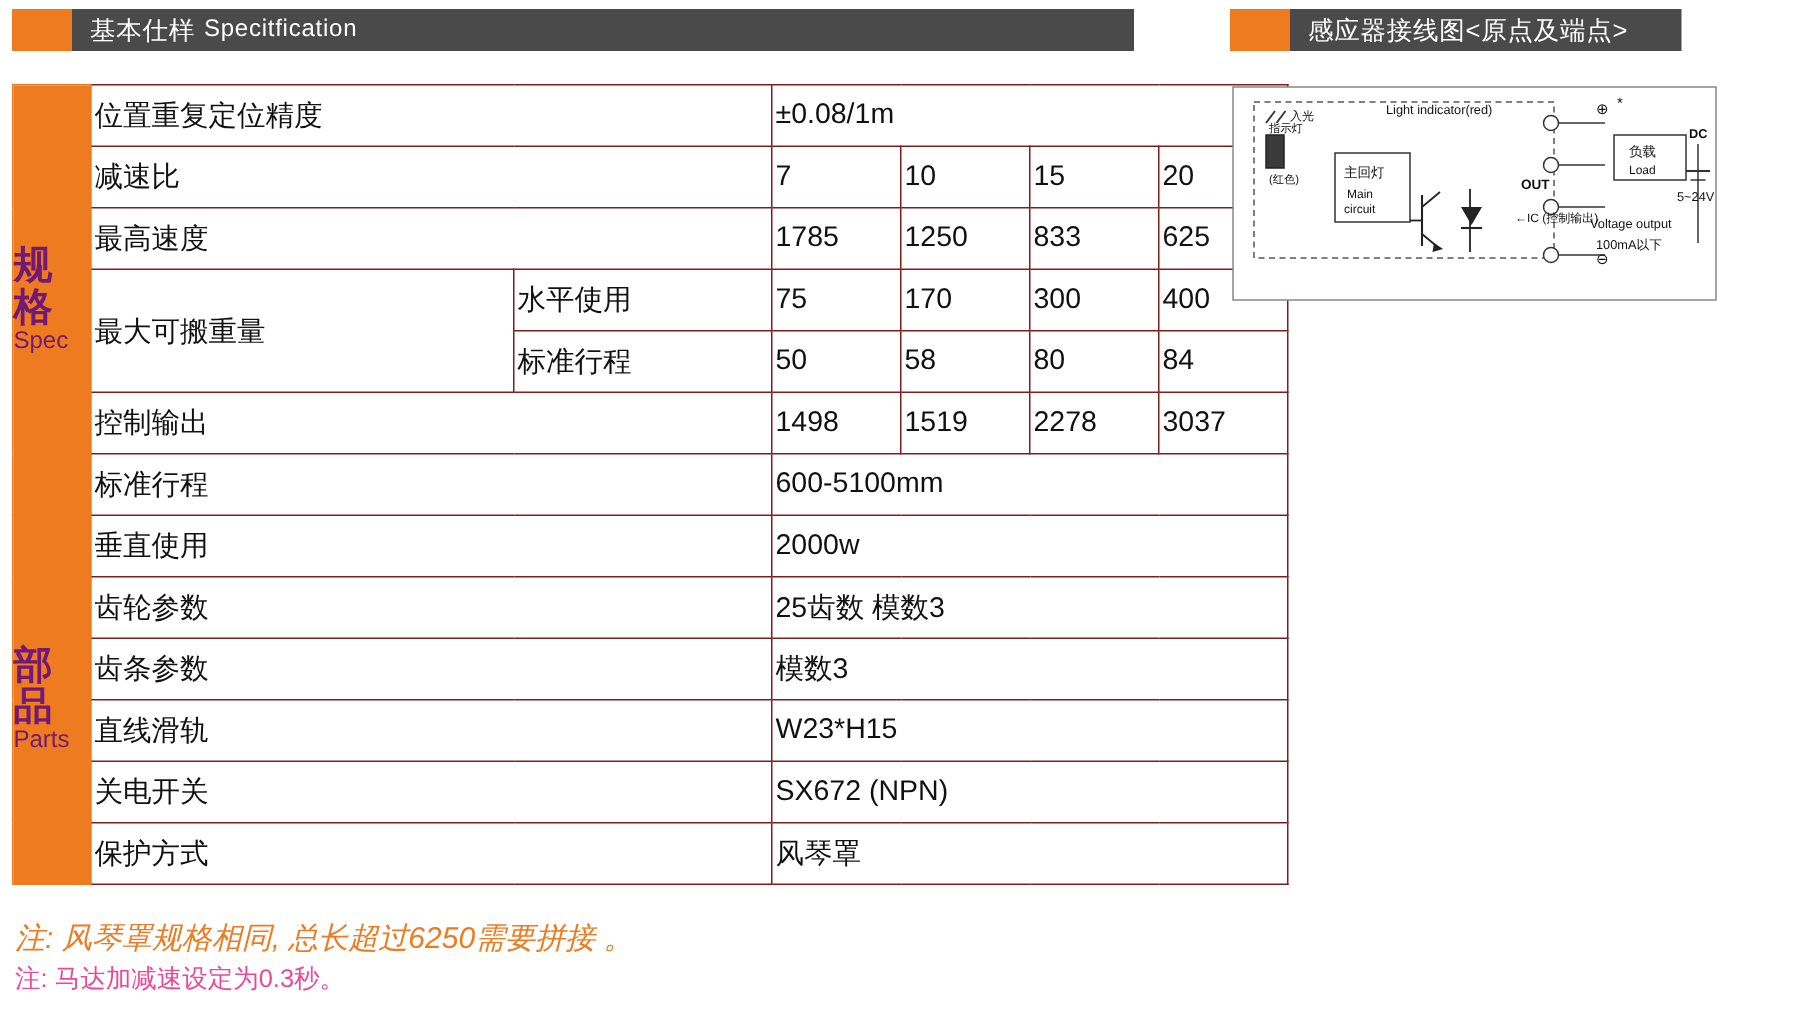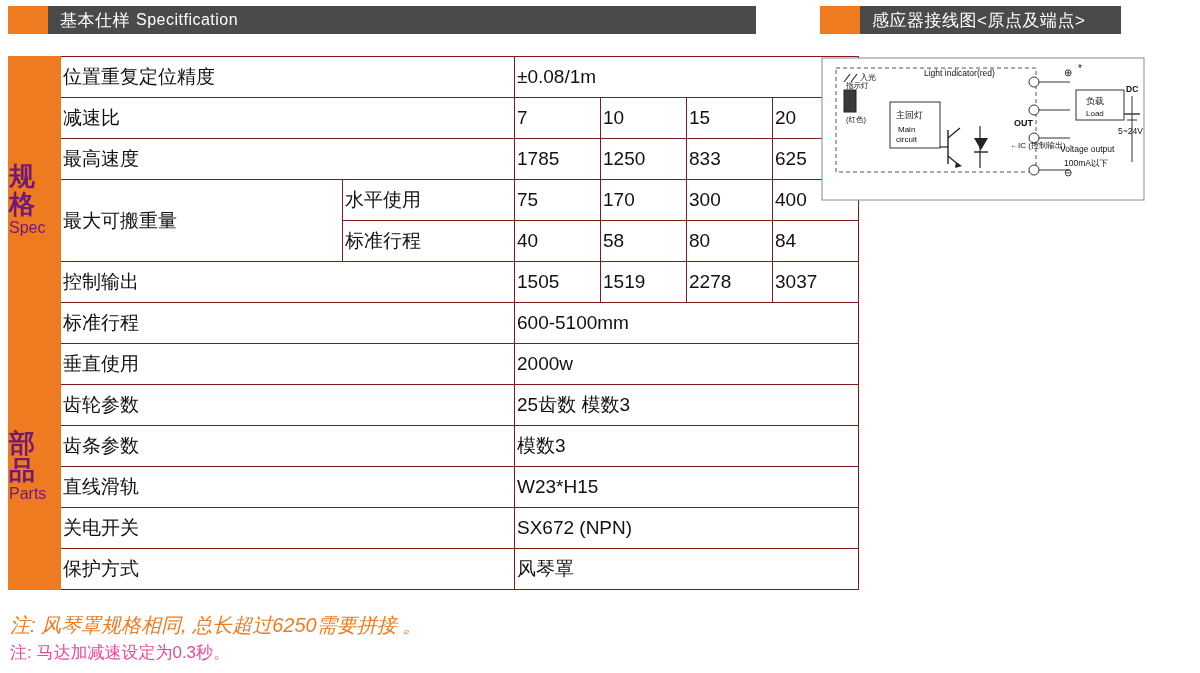--- a/index.html
+++ b/index.html
@@ -142,29 +142,29 @@
       <td class="lbl" rowspan="2">最大可搬重量</td>
       <td class="lbl">水平使用</td>
       <td>75</td>
       <td>170</td>
       <td>300</td>
       <td>400</td>
     </tr>
 
     <tr>
       <td class="lbl">标准行程</td>
-      <td>40</td>
+      <td>50</td>
       <td>58</td>
       <td>80</td>
       <td>84</td>
     </tr>
 
     <tr>
       <td class="lbl" colspan="2">控制输出</td>
-      <td>1505</td>
+      <td>1498</td>
       <td>1519</td>
       <td>2278</td>
       <td>3037</td>
     </tr>
 
     <tr>
       <td class="lbl" colspan="2">标准行程</td>
       <td colspan="4">600-5100mm</td>
     </tr>
 

